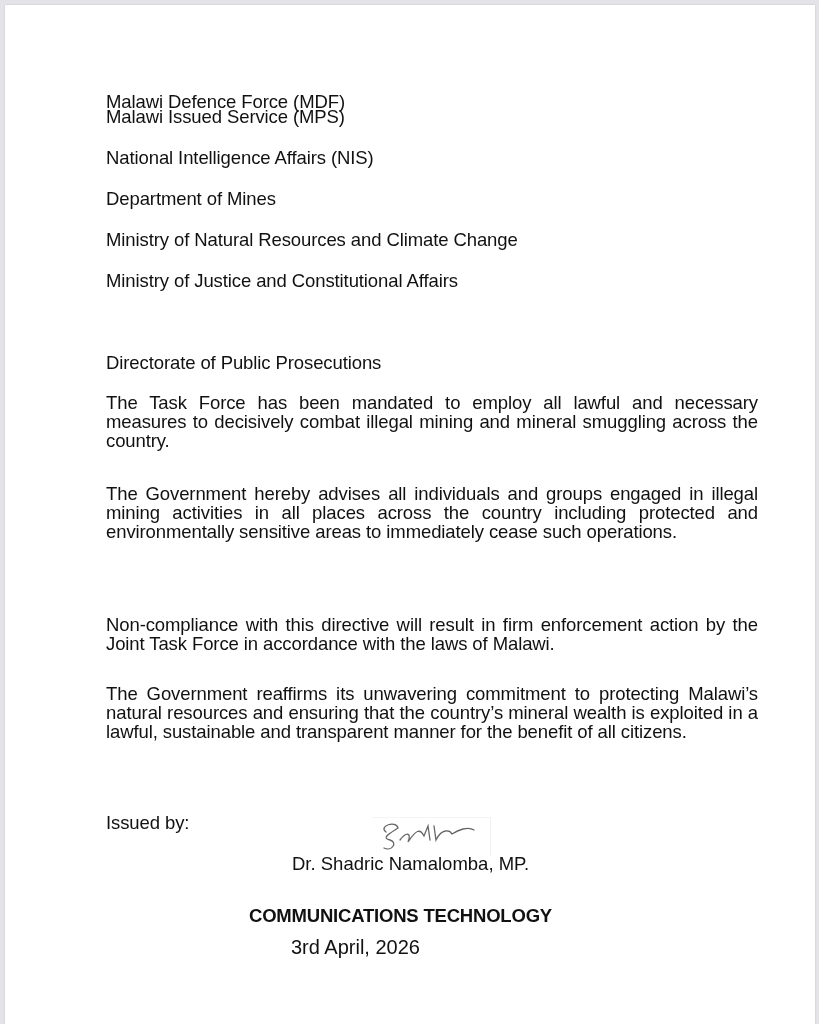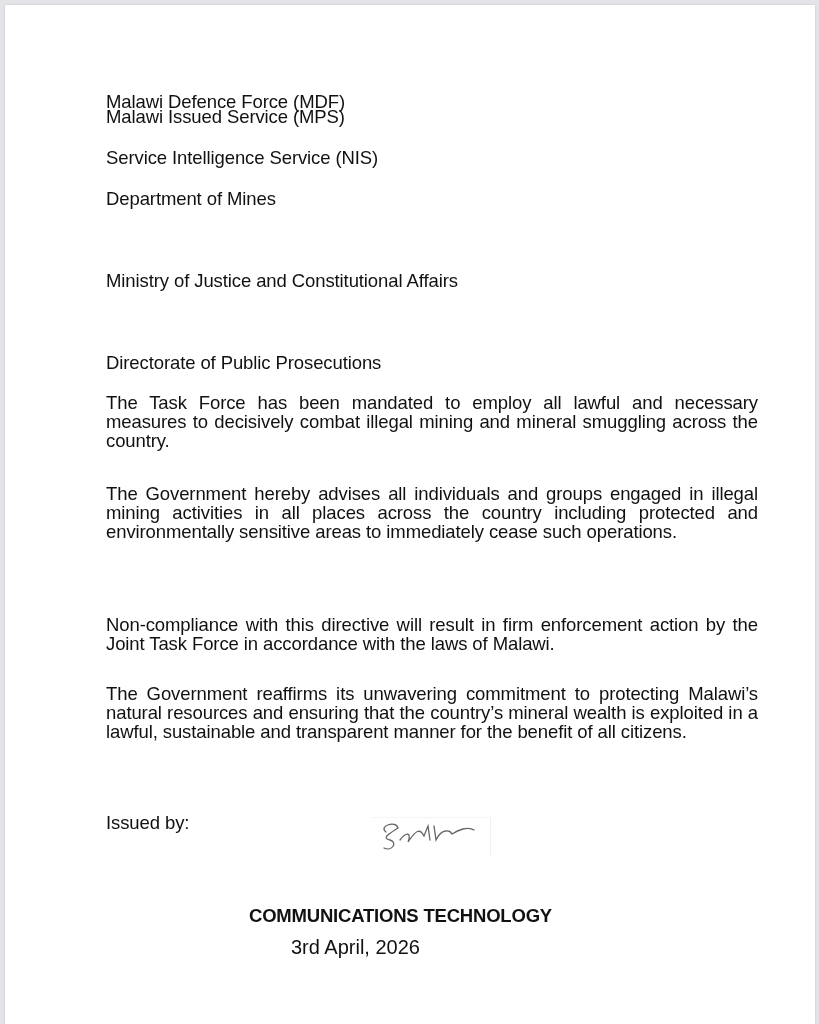--- a/index.html
+++ b/index.html
@@ -40,33 +40,35 @@
   .sig-title { position: absolute; left: 244px; font-size: 18.5px; font-weight: bold; white-space: nowrap; letter-spacing: -0.2px; }
   .sig-date { position: absolute; left: 286px; top: 931px; font-size: 20px; white-space: nowrap; }
   .signature { position: absolute; left: 367px; top: 812px; width: 118px; height: 38px; border-right: 1px solid #f0f0f0; border-top: 1px solid #f4f4f4; }
 </style>
 </head>
 <body>
 
 <div class="page">
   <div class="line" style="top:85px">Malawi Defence Force (MDF)</div>
   <div class="line" style="top:100px; top:100px;">Malawi Issued Service (MPS)</div>
-  <div class="line" style="top:141px">Service Intelligence Service (NIS)</div>
+  <div class="line" style="top:141px">National Intelligence Affairs (NIS)</div>
   <div class="line" style="top:182px">Department of Mines</div>
+  <div class="line" style="top:223px">Ministry of Natural Resources and Climate Change</div>
   <div class="line" style="top:264px">Ministry of Justice and Constitutional Affairs</div>
   <div class="line" style="top:346px">Directorate of Public Prosecutions</div>
 
   <div class="para" style="top:388px">The Task Force has been mandated to employ all lawful and necessary measures to decisively combat illegal mining and mineral smuggling across the country.</div>
   <div class="para" style="top:479px">The Government hereby advises all individuals and groups engaged in illegal mining activities in all places across the country including protected and environmentally sensitive areas to immediately cease such operations.</div>
   <div class="para" style="top:610px">Non-compliance with this directive will result in firm enforcement action by the Joint Task Force in accordance with the laws of Malawi.</div>
   <div class="para" style="top:679px">The Government reaffirms its unwavering commitment to protecting Malawi’s natural resources and ensuring that the country’s mineral wealth is exploited in a lawful, sustainable and transparent manner for the benefit of all citizens.</div>
 
   <div class="line" style="top:806px">Issued by:</div>
 
   <div class="signature">
     <svg width="118" height="38" viewBox="0 0 118 38">
       <path d="M14 14 C 6 8, 24 2, 26 10 C 20 14, 8 20, 18 22 C 26 24, 20 34, 12 30 M28 22 C 34 14, 40 14, 36 24 C 44 12, 48 10, 52 18 L 56 8 L 58 22 M62 8 L 64 22 C 70 10, 78 12, 80 16 C 86 12, 96 8, 102 12" fill="none" stroke="#666" stroke-width="1.3" stroke-linecap="round"></path>
     </svg>
   </div>
 
+  <div class="sig-name">Dr. Shadric Namalomba, MP.</div>
   <div class="sig-title" style="top:900px">COMMUNICATIONS TECHNOLOGY</div>
   <div class="sig-date">3rd April, 2026</div>
 </div>
 
 </body></html>

